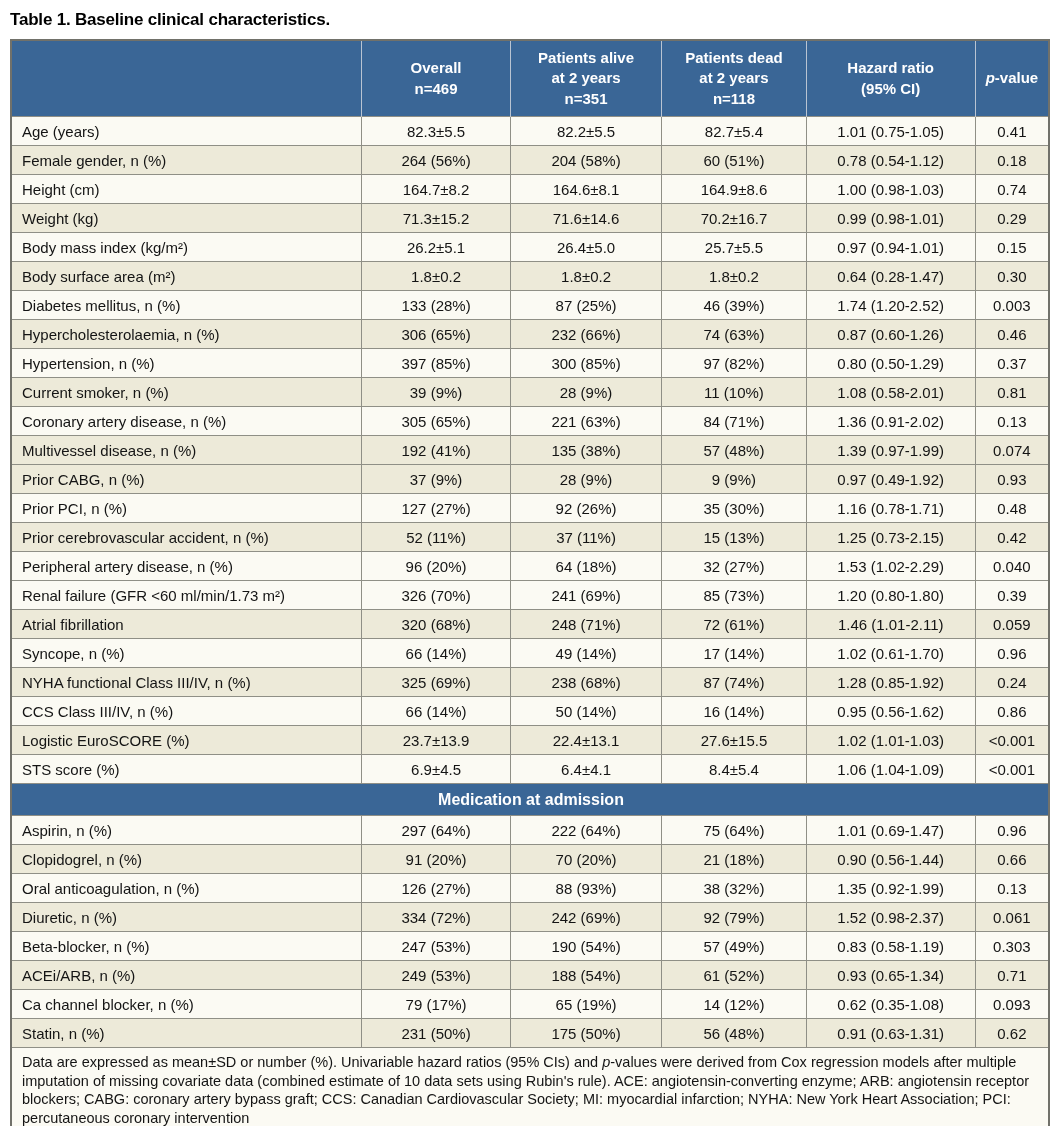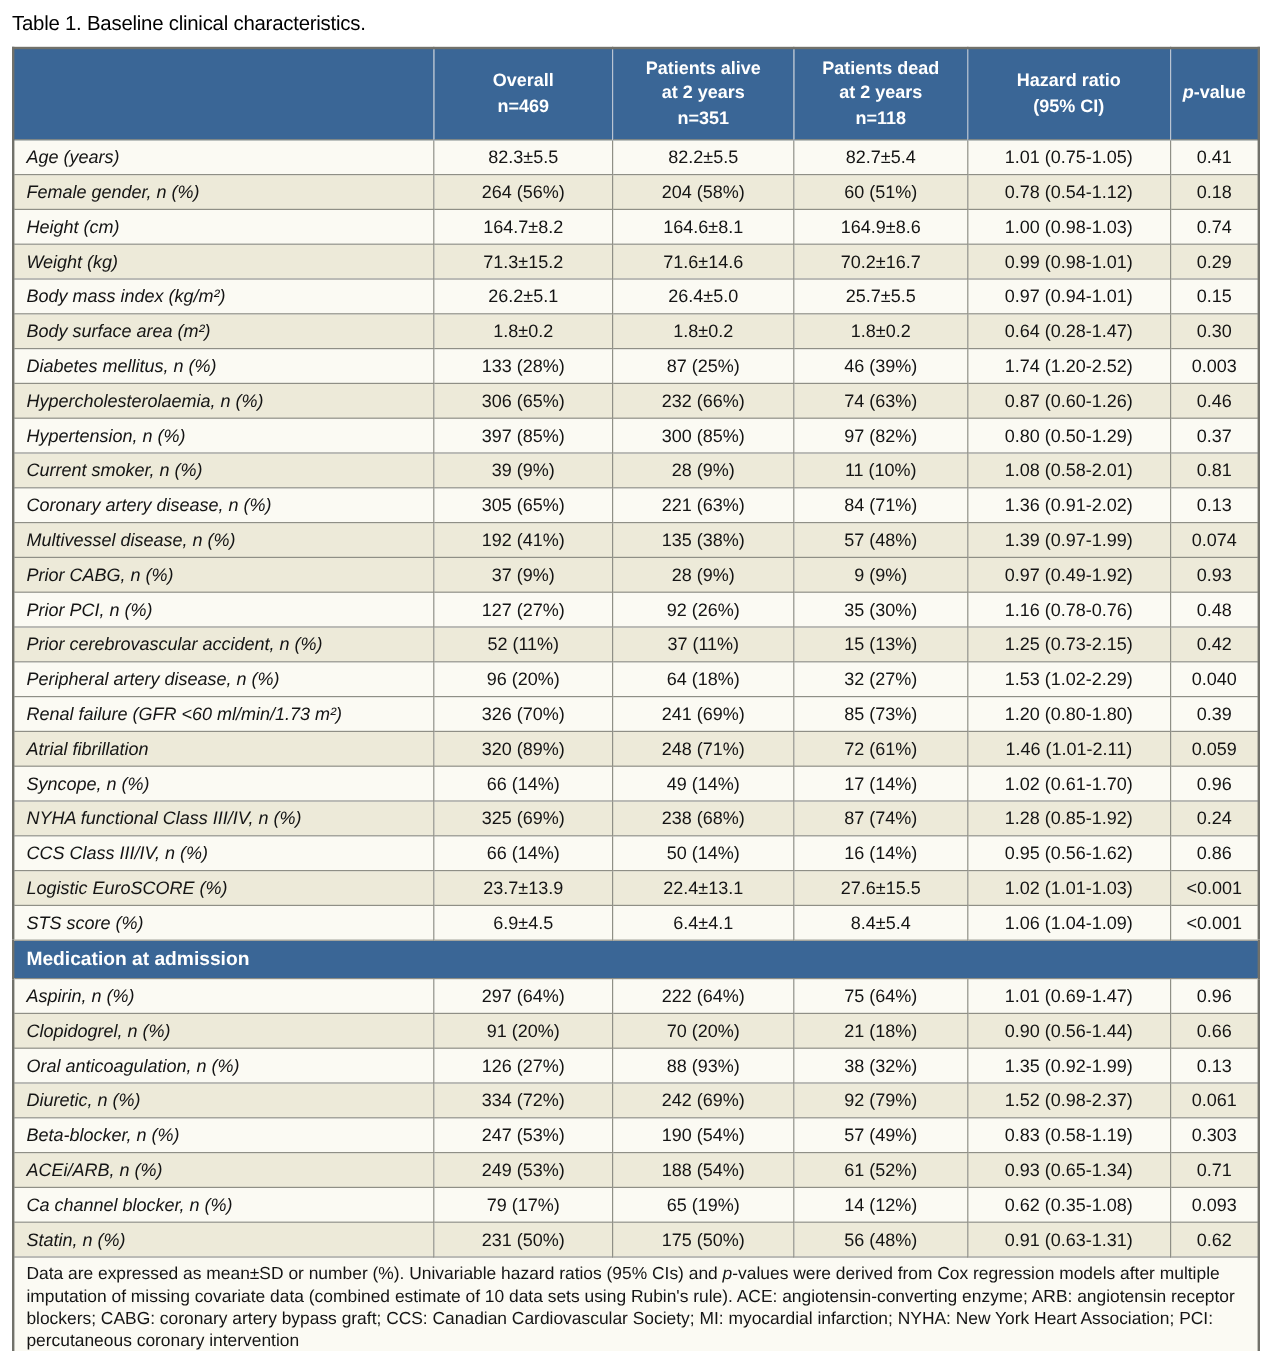--- a/index.html
+++ b/index.html
@@ -4,21 +4,21 @@
 <style>
   html,body{margin:0;padding:0;background:#ffffff;}
   body{
     width:1062px;height:1126px;
     font-family:"Liberation Sans","DejaVu Sans",sans-serif;
     color:#141414;
     -webkit-font-smoothing:antialiased;
   }
   .page{padding:8px 12px 0 10px;}
   .table-title{
-    font-size:17px;font-weight:normal;margin:2px 0 9px 0;
+    font-size:17px;font-weight:bold;margin:2px 0 9px 0;
     letter-spacing:-0.2px;color:#000;
   }
   table.clin{
     width:1040px;
     border-collapse:collapse;
     table-layout:fixed;
     border:2px solid #71716a;
   }
   
   table.clin thead th{
@@ -41,30 +41,29 @@
     height:26px;
     padding:1px 8px;
     text-align:center;
     vertical-align:middle;
     white-space:nowrap;
     overflow:hidden;
   }
   table.clin td.label{
     text-align:left;
     padding-left:10px;
-    font-style:italic;
   }
   tr.row-even td{background:#fbfaf3;}
   tr.row-odd td{background:#edead9;}
   tr.section-row td{
     background:#3a6696;
     color:#ffffff;
     font-weight:bold;
     font-size:16px;
-    text-align:left;
+    text-align:center;
     height:29px;
     padding-left:10px;
     border-left:2px solid #71716a;
     border-right:2px solid #71716a;
   }
   tr.footnote-row td{
     background:#fbfaf3;
     font-size:14.5px;
     line-height:1.28;
     text-align:left;
@@ -202,21 +201,21 @@
           <td>28 (9%)</td>
           <td>9 (9%)</td>
           <td>0.97 (0.49-1.92)</td>
           <td>0.93</td>
         </tr>
         <tr class="row-even">
           <td class="label">Prior PCI, n (%)</td>
           <td>127 (27%)</td>
           <td>92 (26%)</td>
           <td>35 (30%)</td>
-          <td>1.16 (0.78-0.76)</td>
+          <td>1.16 (0.78-1.71)</td>
           <td>0.48</td>
         </tr>
         <tr class="row-odd">
           <td class="label">Prior cerebrovascular accident, n (%)</td>
           <td>52 (11%)</td>
           <td>37 (11%)</td>
           <td>15 (13%)</td>
           <td>1.25 (0.73-2.15)</td>
           <td>0.42</td>
         </tr>
@@ -231,21 +230,21 @@
         <tr class="row-even">
           <td class="label">Renal failure (GFR &lt;60 ml/min/1.73 m²)</td>
           <td>326 (70%)</td>
           <td>241 (69%)</td>
           <td>85 (73%)</td>
           <td>1.20 (0.80-1.80)</td>
           <td>0.39</td>
         </tr>
         <tr class="row-odd">
           <td class="label">Atrial fibrillation</td>
-          <td>320 (89%)</td>
+          <td>320 (68%)</td>
           <td>248 (71%)</td>
           <td>72 (61%)</td>
           <td>1.46 (1.01-2.11)</td>
           <td>0.059</td>
         </tr>
         <tr class="row-even">
           <td class="label">Syncope, n (%)</td>
           <td>66 (14%)</td>
           <td>49 (14%)</td>
           <td>17 (14%)</td>

